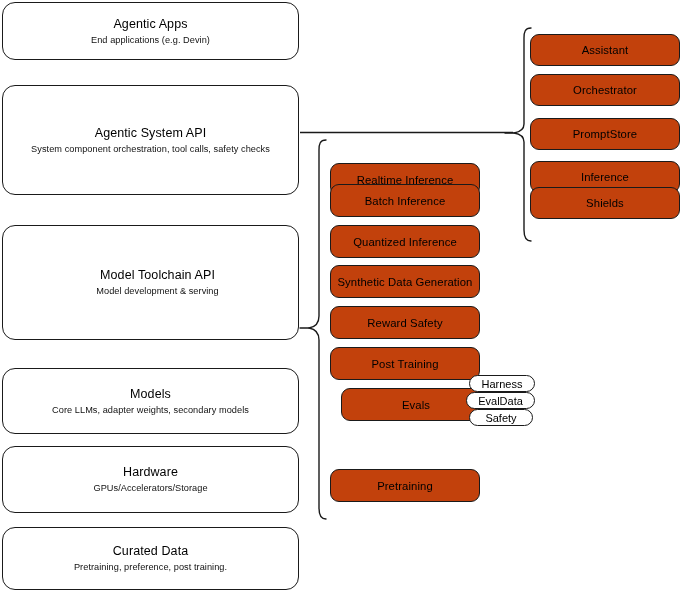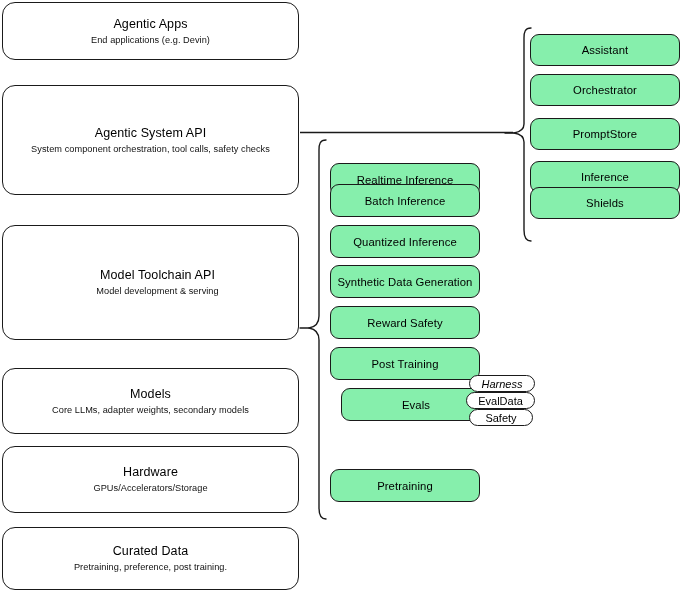--- a/index.html
+++ b/index.html
@@ -43,21 +43,21 @@
     line-height: 13px;
     color: #111;
     margin-top: 2px;
     letter-spacing: 0.05px;
   }
 
   
   .chip {
     position: absolute;
     box-sizing: border-box;
-    background: #86efac;
+    background: #c2410c;
     border: 1.4px solid #1a1a1a;
     border-radius: 9px;
     display: flex;
     align-items: center;
     justify-content: center;
     text-align: center;
     font-size: 11.3px;
     color: #000;
     letter-spacing: 0.1px;
   }
@@ -177,21 +177,21 @@
   <div class="chip" style="left:330px; top:347px; width:150px; height:33px;">
     <span>Post Training</span>
   </div>
   <div class="chip" style="left:330px; top:388px; width:150px; height:33px;margin-left:11px;">
     <span>Evals</span>
   </div>
   <div class="chip" style="left:330px; top:469px; width:150px; height:33px;">
     <span>Pretraining</span>
   </div>
 
-  <div class="badge" style="left:469px; top:375px; width:66px; height:17px;font-style:italic;">
+  <div class="badge" style="left:469px; top:375px; width:66px; height:17px;">
     <span>Harness</span>
   </div>
   <div class="badge" style="left:466px; top:392px; width:69px; height:17px;">
     <span>EvalData</span>
   </div>
   <div class="badge" style="left:469px; top:409px; width:64px; height:17px;">
     <span>Safety</span>
   </div>
 
   <div class="chip" style="left:530px; top:34px; width:150px; height:32px;">

